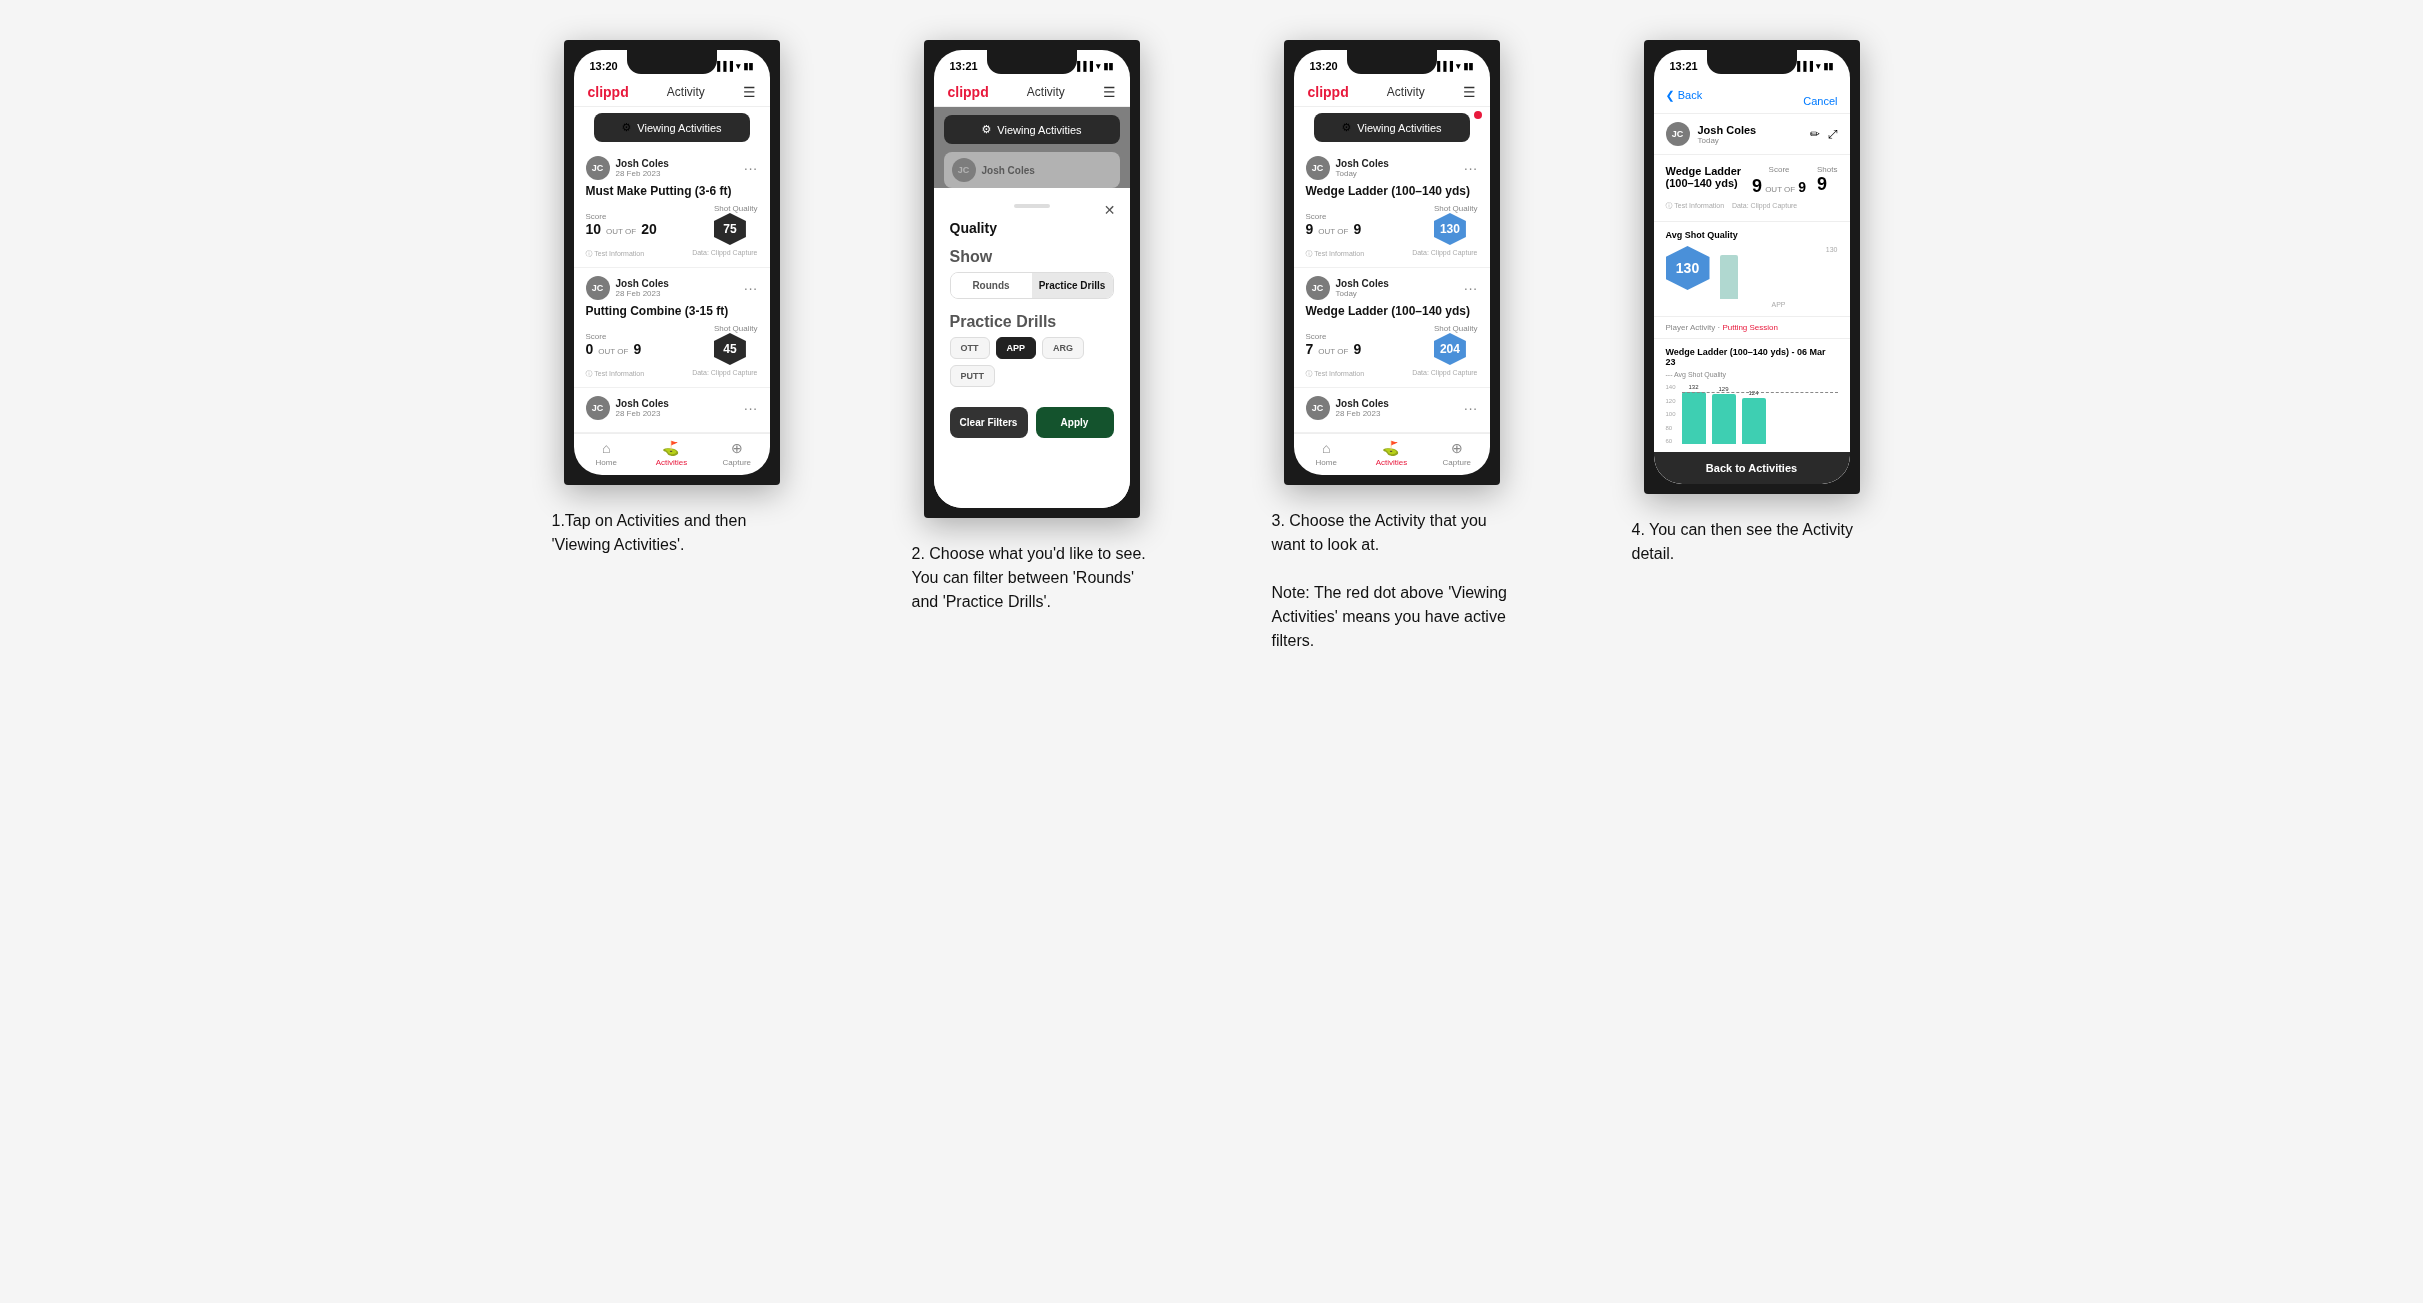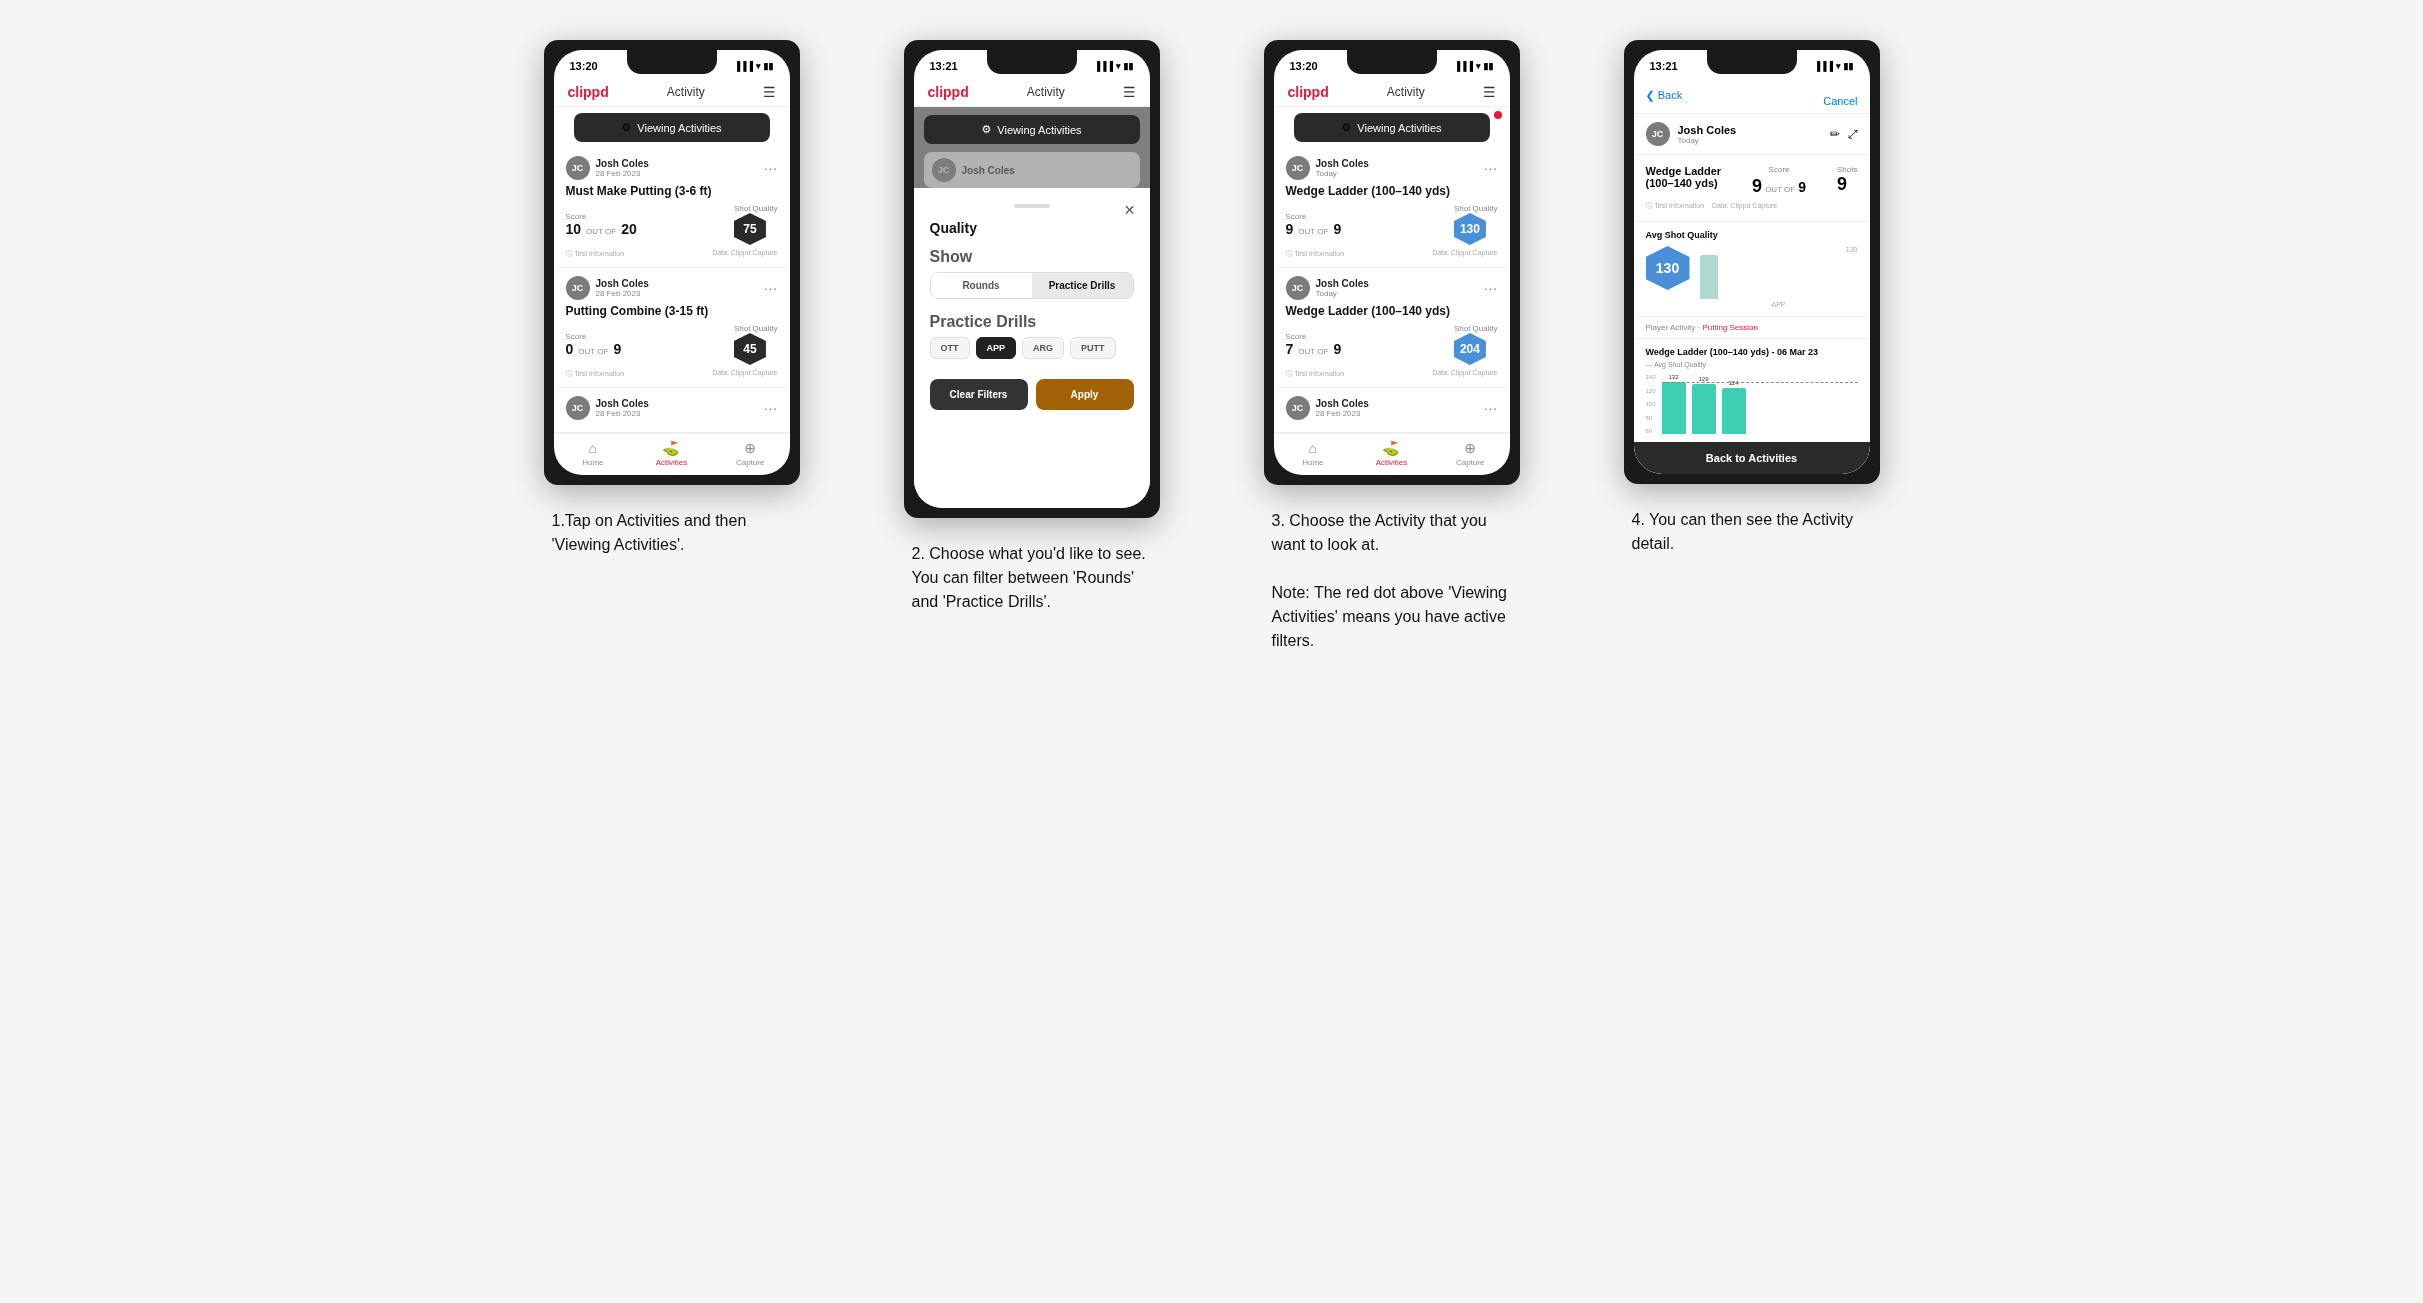--- a/index.html
+++ b/index.html
@@ -19,23 +19,23 @@
       width: 100%;
     }
     .phone-column {
       display: flex;
       flex-direction: column;
       align-items: center;
       flex: 1;
       gap: 24px;
     }
     .phone-frame {
-      width: 256px;
+      width: 216px;
       background: #1a1a1a;
-      border-radius: 14px;
+      border-radius: 4px;
       padding: 10px;
       box-shadow: 0 8px 32px rgba(0,0,0,0.3);
       position: relative;
     }
     .phone-screen {
       background: #fff;
       border-radius: 28px;
       overflow: hidden;
       position: relative;
     }
@@ -271,21 +271,21 @@
       background: #333;
       color: #fff;
       border-radius: 8px;
       font-size: 10px;
       font-weight: 600;
       text-align: center;
     }
     .btn-apply {
       flex: 1;
       padding: 10px;
-      background: #a16207;
+      background: #14532d;
       color: #fff;
       border-radius: 8px;
       font-size: 10px;
       font-weight: 600;
       text-align: center;
     }
 
     
     .detail-header {
       display: flex;

